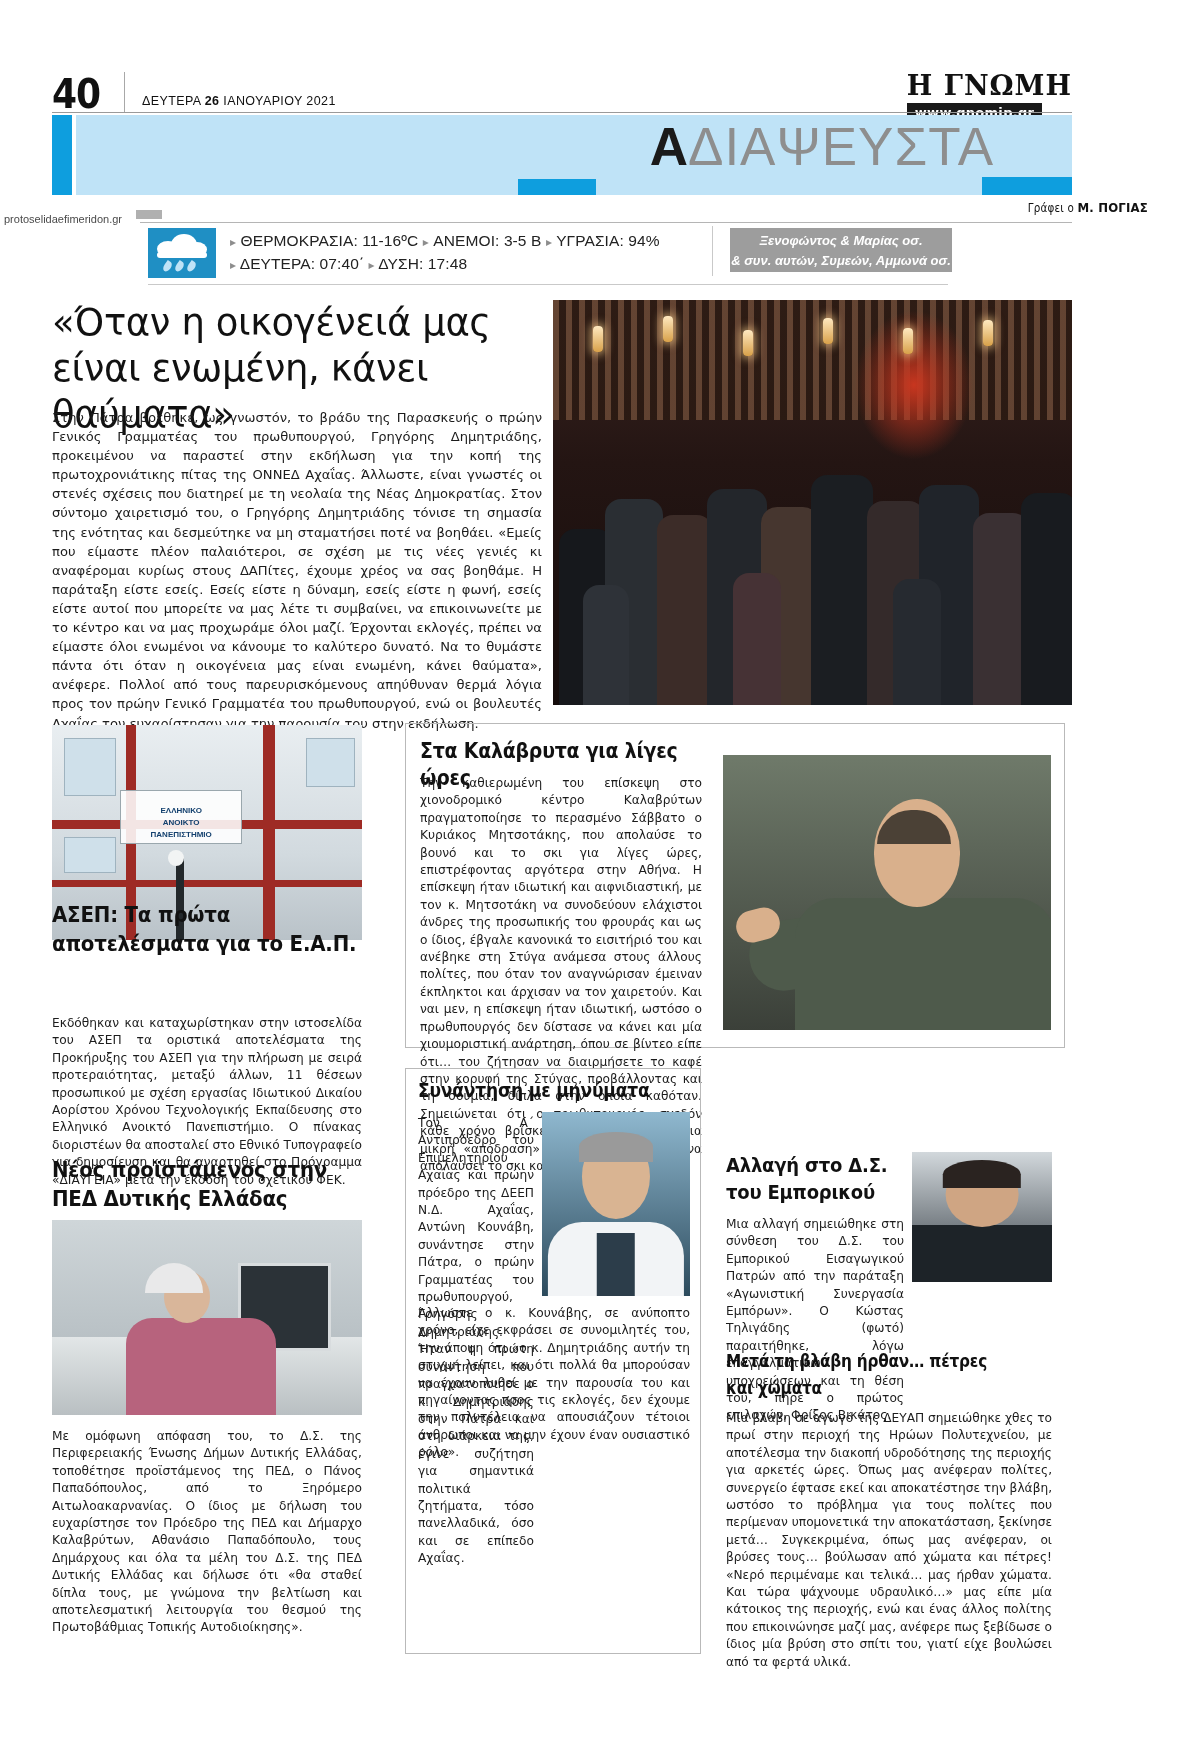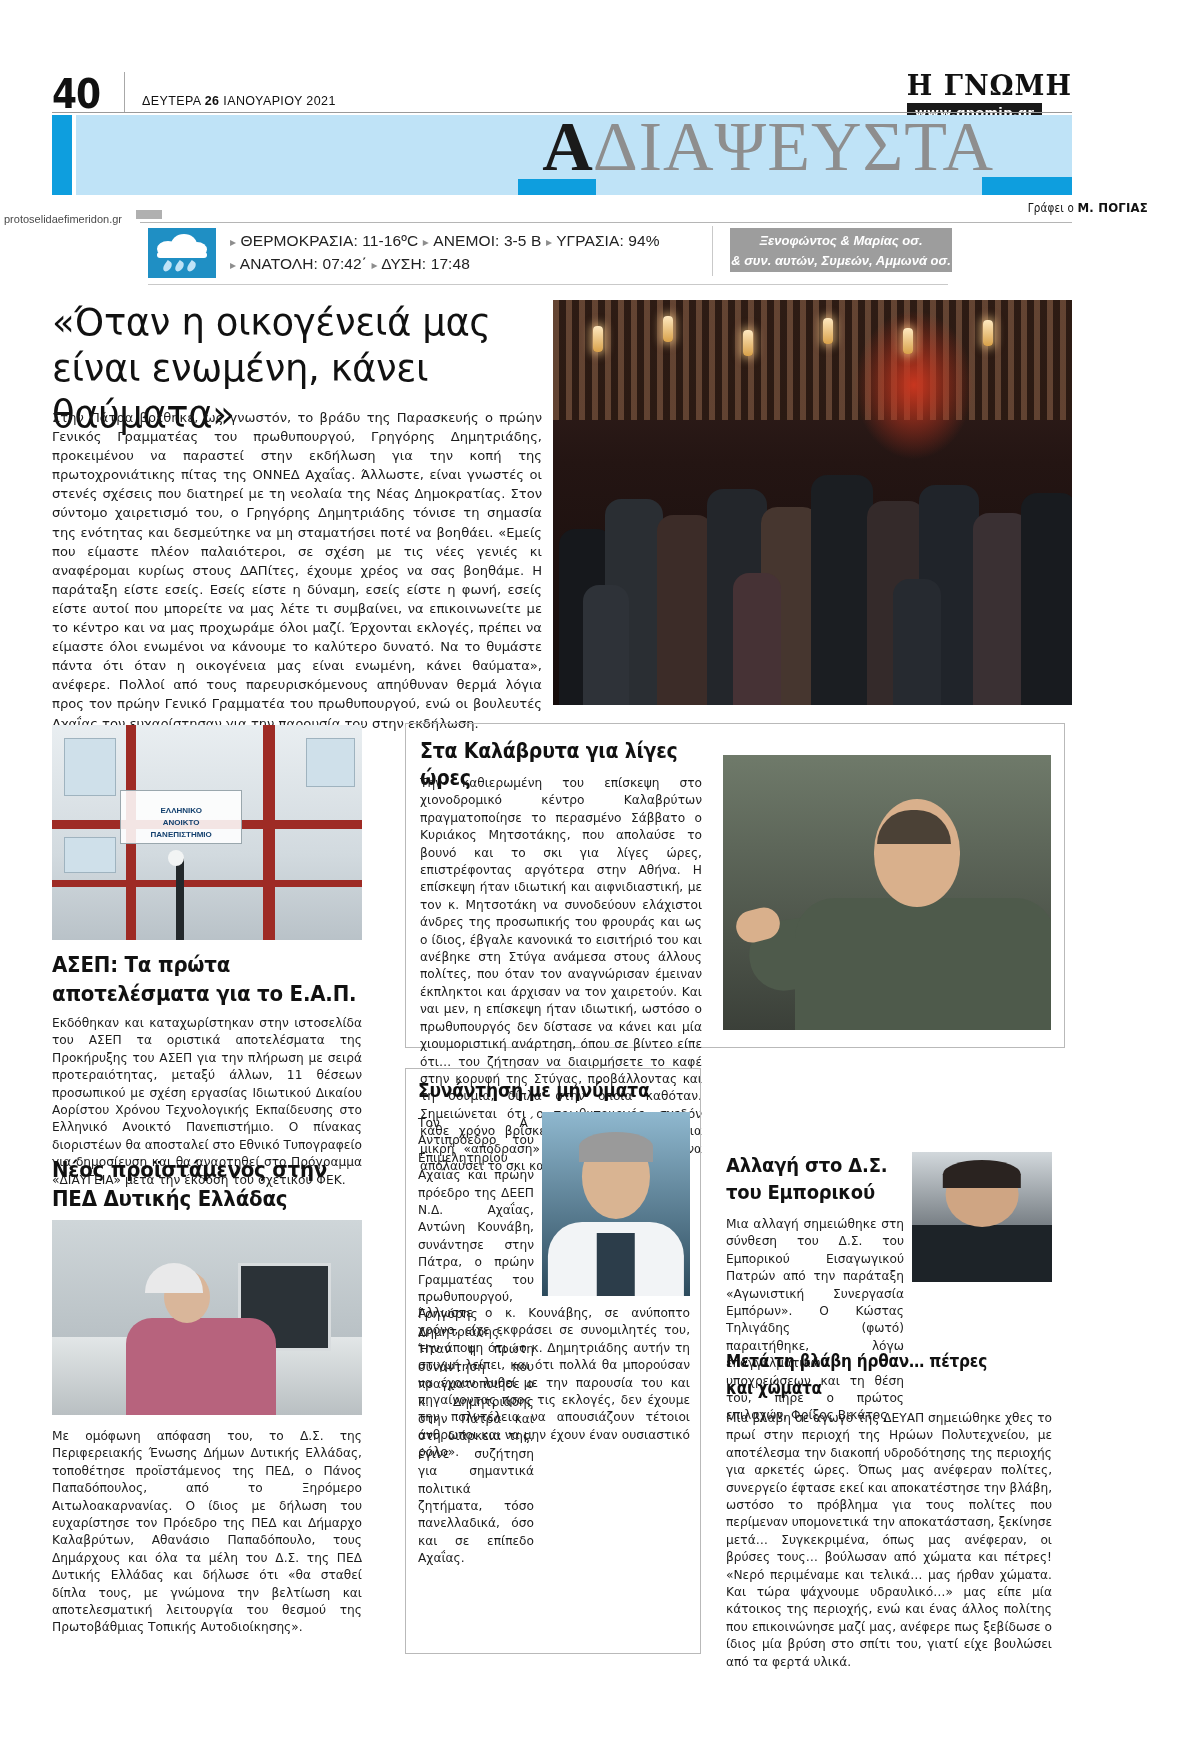--- a/index.html
+++ b/index.html
@@ -42,22 +42,22 @@
     font-family:"DejaVu Sans","Liberation Sans",sans-serif;
   }
   .hairline { position:absolute; left:52px; top:112px; width:1020px; height:1px; background:#9a9a9a; }
 
   
   .banner { position:absolute; left:52px; top:115px; width:1020px; height:80px; }
   .banner .tab { position:absolute; left:0; top:0; width:20px; height:80px; background:#0e9ede; }
   .banner .field { position:absolute; left:24px; top:0; right:0; height:80px; background:#bfe3f7; }
   .banner .title {
     position:absolute; right:78px; top:-8px;
-    font-family:Liberation Serif, serif;
-    font-size:70px; line-height:80px; white-space:nowrap;
+    font-family:Liberation Sans, sans-serif;
+    font-size:53px; line-height:80px; white-space:nowrap;
   }
   .banner .title .A { color:#1a1a1a; font-weight:700; }
   .banner .title .rest { color:#8e8e8e; font-weight:300; letter-spacing:1px; }
   .banner .blue1 { position:absolute; left:466px; top:64px; width:78px; height:16px; background:#0e9ede; }
   .banner .blue2 { position:absolute; right:0px; top:62px; width:90px; height:18px; background:#0e9ede; }
 
   .byline {
     position:absolute; right:52px; top:200px;
     font-family:"DejaVu Sans Condensed","Liberation Sans",sans-serif;
     font-size:13px; font-weight:700; color:#111; letter-spacing:.2px;
@@ -123,21 +123,21 @@
   .col-hl {
     font-family:"DejaVu Sans Condensed","Liberation Sans",sans-serif;
     font-weight:700; color:#111; letter-spacing:-.2px;
   }
   .body-sm { font-size:12.2px; line-height:17.4px; text-align:justify; color:#1c1c1c;
              font-family:"DejaVu Sans","Liberation Sans",sans-serif; }
 
   
   .photo-aspe { position:absolute; left:52px; top:725px; width:310px; height:215px;
                 background:#cfd8dc; overflow:hidden; }
-  .hl-aspe { position:absolute; left:52px; top:950px; width:320px; font-size:22px; line-height:29px; }
+  .hl-aspe { position:absolute; left:52px; top:900px; width:320px; font-size:22px; line-height:29px; }
   .tx-aspe { position:absolute; left:52px; top:1015px; width:310px; }
   .hl-ped { position:absolute; left:52px; top:1155px; width:320px; font-size:22px; line-height:29px; }
   .photo-ped { position:absolute; left:52px; top:1220px; width:310px; height:195px;
                background:#b9c3c9; overflow:hidden; }
   .tx-ped { position:absolute; left:52px; top:1428px; width:310px; }
 
   
   .mid-box { position:absolute; left:405px; top:723px; width:660px; height:325px;
              border:1px solid #b9b9b9; box-sizing:border-box; }
   .hl-kal { position:absolute; left:420px; top:738px; width:300px; font-size:21px; line-height:27px; }
@@ -266,22 +266,22 @@
         <b>11-16ºC</b>
         <span class="car">▸</span>
         <span>ΑΝΕΜΟΙ:</span>
         <b>3-5 Β</b>
         <span class="car">▸</span>
         <span>ΥΓΡΑΣΙΑ:</span>
         <b>94%</b>
       </div>
       <div class="wx-row">
         <span class="car">▸</span>
-        <span>ΑΝΑΤΟΛΗ:</span>
-        <b>07:42΄</b>
+        <span>ΔΕΥΤΕΡΑ:</span>
+        <b>07:40΄</b>
         <span class="car">▸</span>
         <span>ΔΥΣΗ:</span>
         <b>17:48</b>
       </div>
     </div>
   </div>
   <div class="vrule-w"></div>
   <div class="saints">
     <div>Ξενοφώντος &amp; Μαρίας οσ.</div>
     <div>&amp; συν. αυτών, Συμεών, Αμμωνά οσ.</div>

